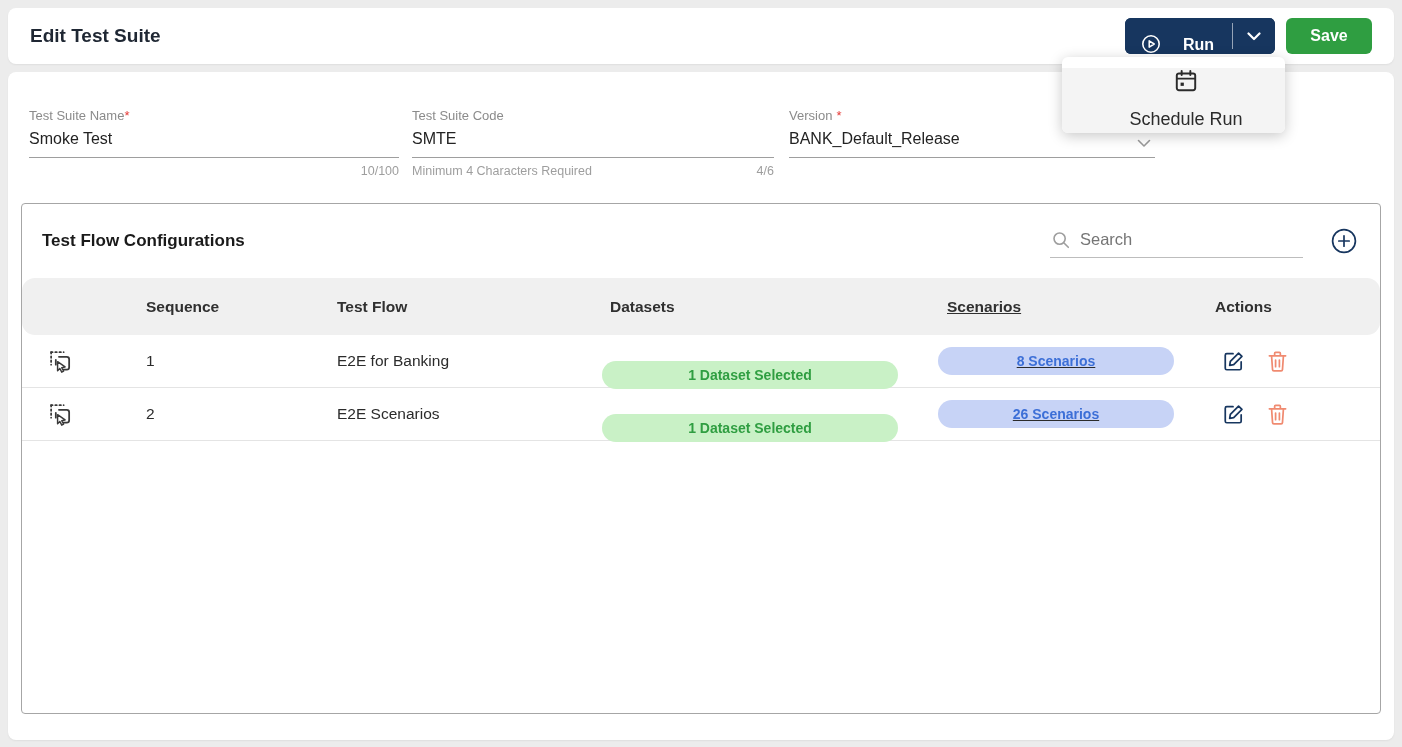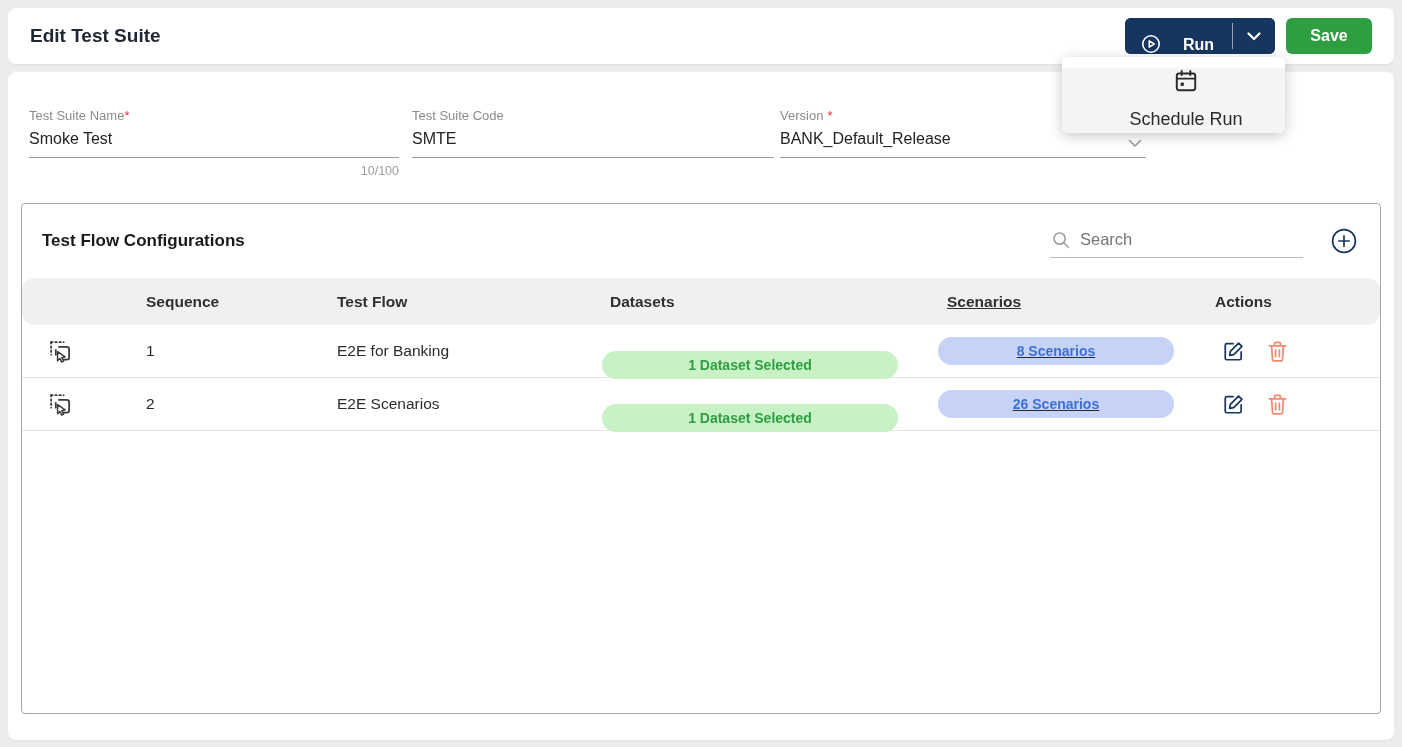--- a/index.html
+++ b/index.html
@@ -56,21 +56,21 @@
     padding-left:25px;cursor:pointer;font-size:18px;color:#2b2b2b;flex-direction:column;
   }
 
   
   .main-card{
     background:#fff;border-radius:8px;margin-top:8px;height:668px;
     padding:36px 13px 0 13px;box-shadow:0 1px 2px rgba(0,0,0,.06);
   }
   .form-row{display:flex;padding:0 0 0 8px;}
   .field{width:370px;margin-right:13px;}
-  .field.f2{width:362px;margin-right:6px;}
+  .field.f2{width:362px;margin-right:15px;}
   .field.f3{width:366px;}
   .field-label{font-size:13px;color:var(--label);}
   .field-label .req{color:var(--red);}
   .field-label .req.gap{margin-left:4px;}
   .field-input-wrap{position:relative;}
   .field-input{
     width:100%;border:none;border-bottom:1px solid #9e9e9e;outline:none;
     font-size:16px;color:var(--text);padding:7px 0 9px 0;background:transparent;
   }
   .select-chevron{position:absolute;right:4px;bottom:10px;}
@@ -90,21 +90,21 @@
   .header-tools{display:flex;align-items:center;}
   .search-wrap{
     display:flex;align-items:center;gap:10px;width:253px;
     border-bottom:1px solid #bdbdbd;padding:6px 2px 8px 2px;margin-right:28px;
   }
   .search-input{border:none;outline:none;font-size:16.5px;color:#444;width:200px;background:transparent;}
   .search-input::placeholder{color:#757575;}
   .plus-btn{background:none;border:none;cursor:pointer;margin-right:23px;display:flex;}
 
   .thead,.trow{display:flex;align-items:center;}
-  .thead{height:47px;background:var(--thead-bg);font-weight:bold;font-size:15.5px;color:#303030;border-radius:13px;}
+  .thead{height:57px;background:var(--thead-bg);font-weight:bold;font-size:15.5px;color:#303030;border-radius:13px;}
   .trow{height:53px;border-bottom:1px solid var(--row-border);font-size:15.5px;color:#2b2b2b;}
   .c0{width:104px;display:flex;align-items:center;}
   .c1{width:211px;padding-left:20px;}
   .c2{width:265px;}
   .c3{width:336px;}
   .c4{width:277px;text-decoration:underline;}
   .c5{flex:1;display:flex;align-items:center;gap:22px;}
   .thead .c3{padding-left:8px;}
   .thead .c4{padding-left:9px;}
   .trow .c5{padding-left:7px;}
@@ -179,20 +179,24 @@
         </div>
       </div>
 
       <div class="field f2">
         <div class="field-label">
           <span>Test Suite Code</span><span class="req"></span>
         </div>
         <div class="field-input-wrap">
           <input class="field-input" value="SMTE" style="">
         </div>
+        <div class="field-meta">
+          <span>Minimum 4 Characters Required</span>
+          <span>4/6</span>
+        </div>
       </div>
 
       <div class="field f3">
         <div class="field-label">
           <span>Version</span><span class="req gap">*</span>
         </div>
         <div class="field-input-wrap">
           <input class="field-input" readonly="" value="BANK_Default_Release" style="">
           <span class="select-chevron" style="display:flex;">
             <svg width="14" height="9" viewBox="0 0 14 9" fill="none">

